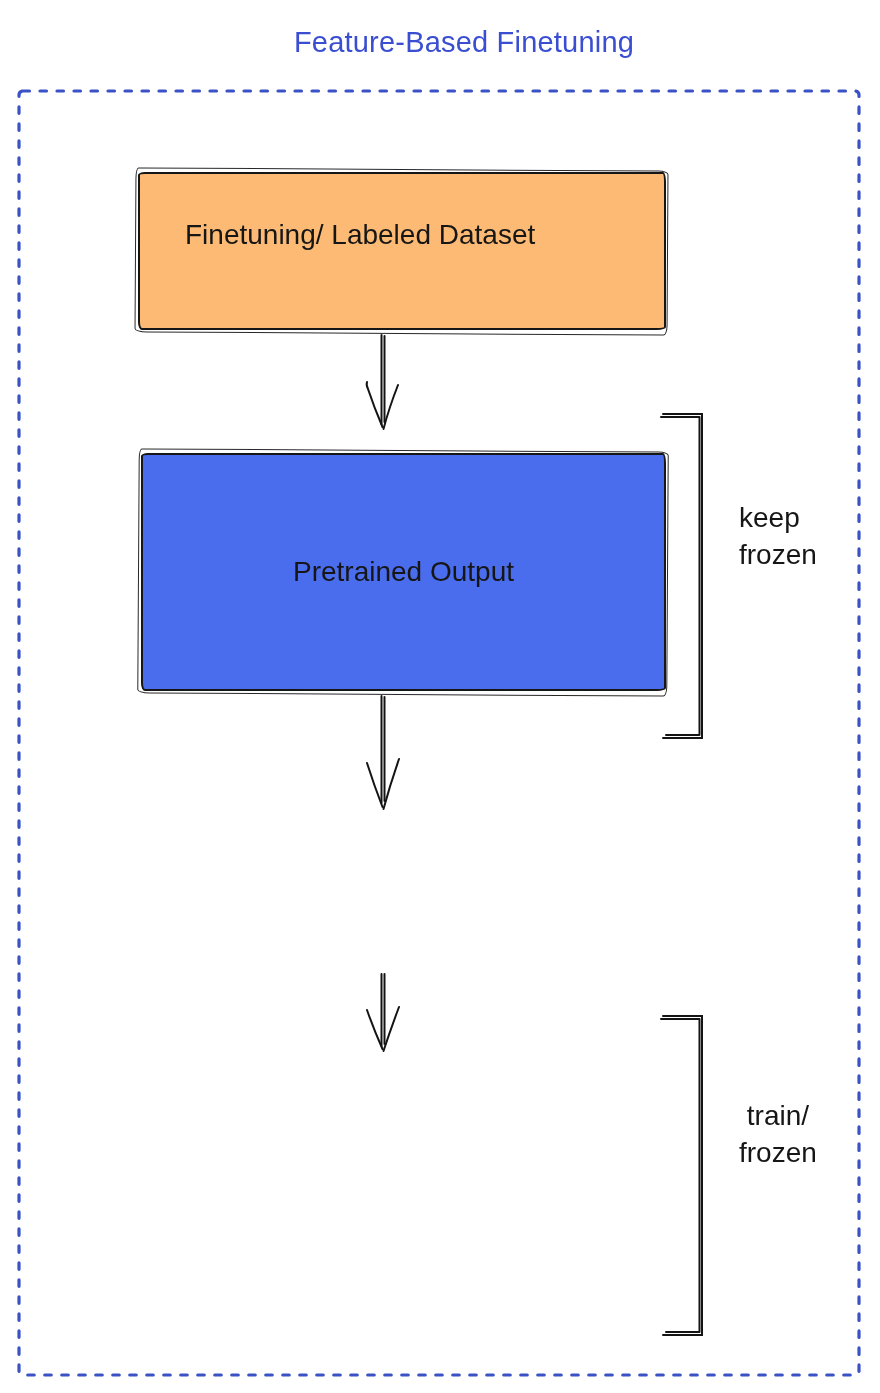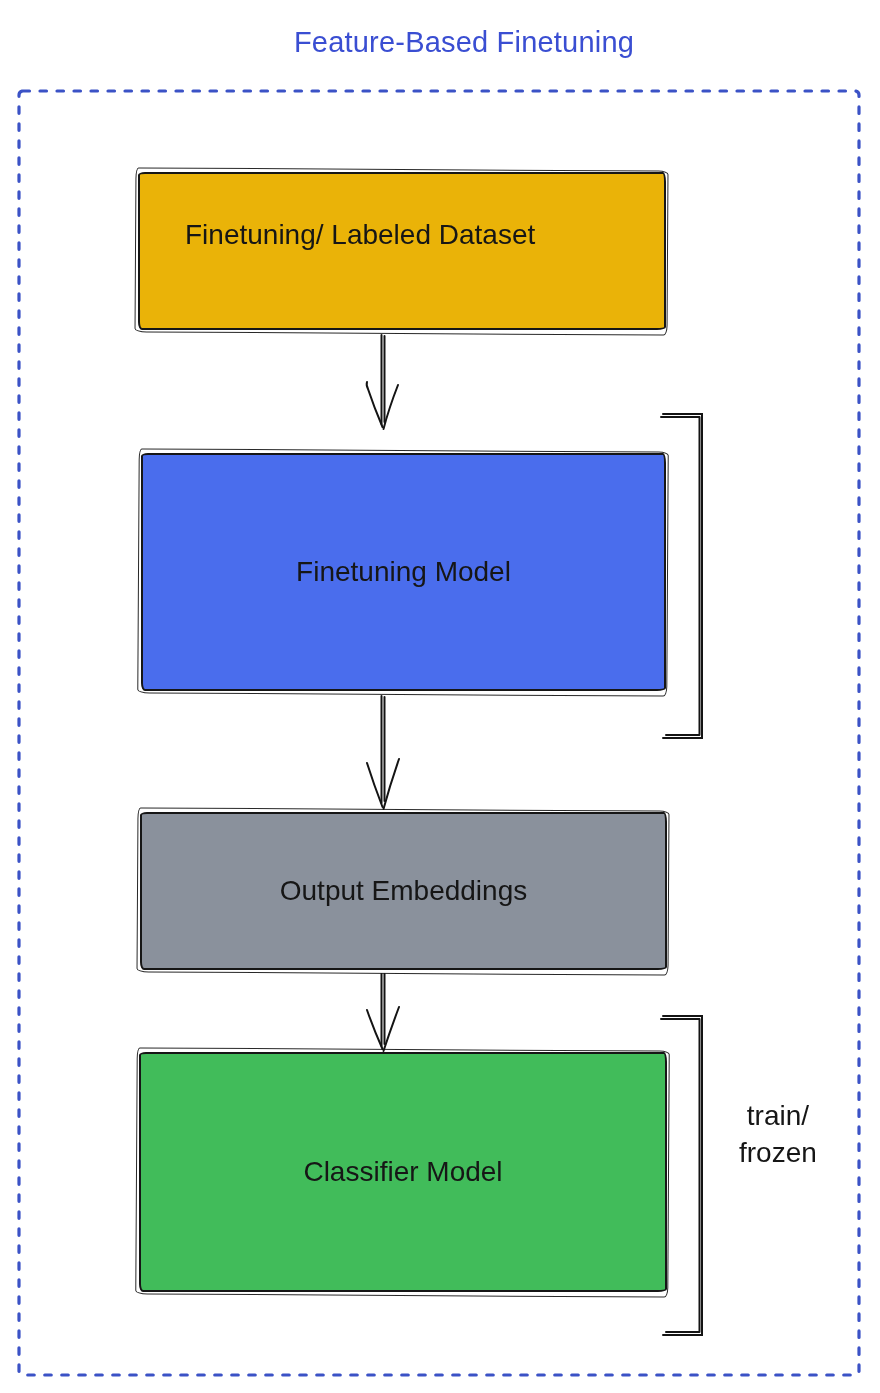--- a/index.html
+++ b/index.html
@@ -103,61 +103,59 @@
 <body>
 
 <div class="stage">
 
   <div class="diagram-title" style="color: rgb(58, 78, 210);">Feature-Based Finetuning</div>
 
   <svg class="dotted-border-svg" width="846" height="1290">
     <rect x="3" y="3" width="840" height="1284" rx="4" fill="none" stroke-width="3.2" stroke-dasharray="6.5 10.5" stroke-linecap="round" style="stroke: rgb(59, 82, 198);"></rect>
   </svg>
 
-  <div class="node node-dataset" style="background-color: #eab308;">
+  <div class="node node-dataset" style="background-color: #fdba74;">
     <span class="node-label">Finetuning/ Labeled Dataset</span>
   </div>
 
   <svg class="arrow-svg" style="left:361px; top:334px;" width="44" height="98">
     <path d="M20.5 1 V90"></path>
     <path d="M23.5 2 V88"></path>
     <path d="M7 55 q-2 -4 -1 -7 M7 55 Q13 73 21.5 93"></path>
     <path d="M37 51 Q28 74 22.5 95"></path>
   </svg>
 
   <div class="node node-pretrained" style="background-color: rgb(74, 109, 237);">
-    <span class="node-label">Finetuning Model</span>
+    <span class="node-label">Pretrained Output</span>
   </div>
 
   <svg class="bracket-svg" style="left:656px; top:409px;" width="54" height="334">
     <path d="M7 5 H46 V329 H7"></path>
     <path d="M5 8 H43 M43.5 8 V326 M43.5 326 H10"></path>
   </svg>
+  <div class="annotation" style="left:739px; top:499px;">
+    <span>keep</span>
+    <span>frozen</span>
+  </div>
 
   <svg class="arrow-svg" style="left:361px; top:695px;" width="44" height="118">
     <path d="M20.5 1 V108"></path>
     <path d="M23.5 2 V106"></path>
     <path d="M6 68 Q13 90 21.5 112"></path>
     <path d="M38 64 Q29 90 22.5 114"></path>
   </svg>
 
-  <div class="node node-embeddings" style="background-color: rgb(138, 145, 156);">
-    <span class="node-label">Output Embeddings</span>
-  </div>
 
   <svg class="arrow-svg" style="left:361px; top:974px;" width="44" height="80">
     <path d="M20.5 0 V72"></path>
     <path d="M23.5 0 V70"></path>
     <path d="M6 36 Q13 56 21.5 75"></path>
     <path d="M38 33 Q29 57 22.5 77"></path>
   </svg>
 
-  <div class="node node-classifier" style="background-color: rgb(65, 188, 90);">
-    <span class="node-label">Classifier Model</span>
-  </div>
 
   <svg class="bracket-svg" style="left:656px; top:1011px;" width="54" height="330">
     <path d="M7 5 H46 V324 H7"></path>
     <path d="M5 8 H43 M43.5 8 V321 M43.5 321 H10"></path>
   </svg>
   <div class="annotation" style="left:739px; top:1097px;text-align:center;">
     <span>train/</span>
     <span>frozen</span>
   </div>
 

